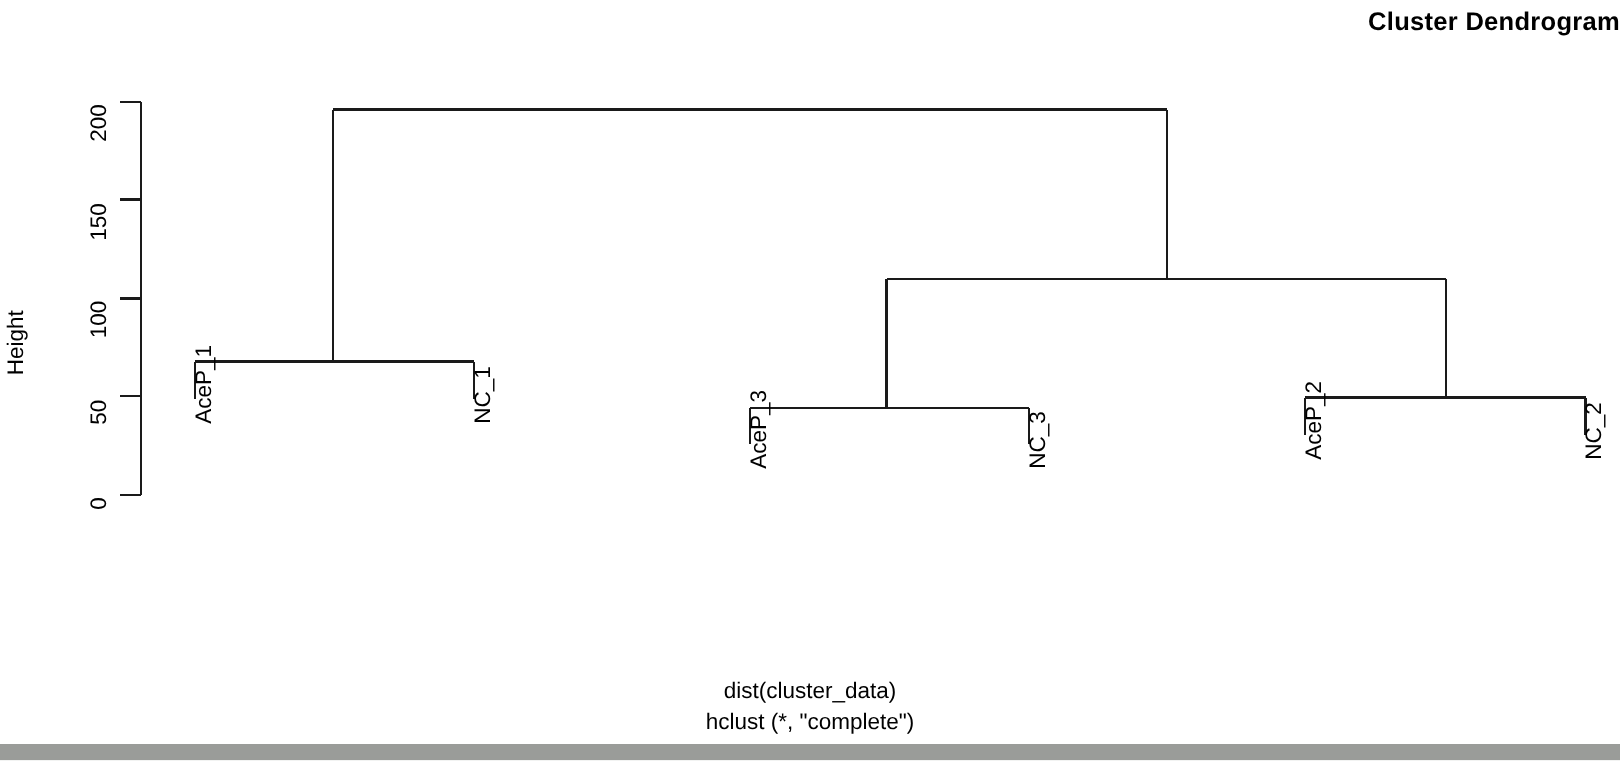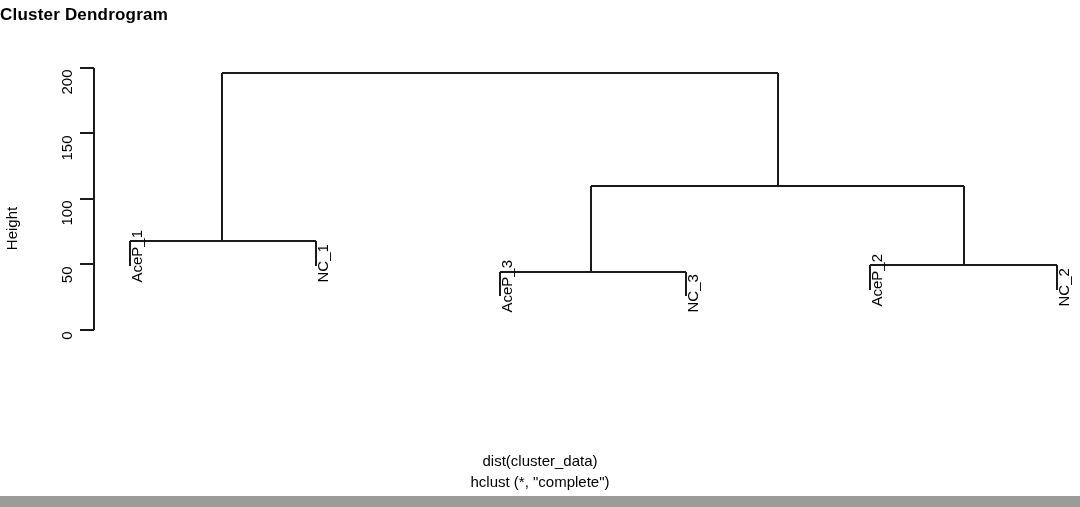--- a/index.html
+++ b/index.html
@@ -15,21 +15,21 @@
     width: 1080px;
     height: 507px;
     background: #ffffff;
     overflow: hidden;
   }
   #plot-title {
     position: absolute;
     left: 0;
     top: 5px;
     width: 1080px;
-    text-align: left;
+    text-align: right;
     font-size: 17px;
     font-weight: bold;
     color: #000000;
     letter-spacing: 0.2px;
   }
   #y-axis-label {
     position: absolute;
     left: -29px;
     top: 220px;
     width: 80px;

